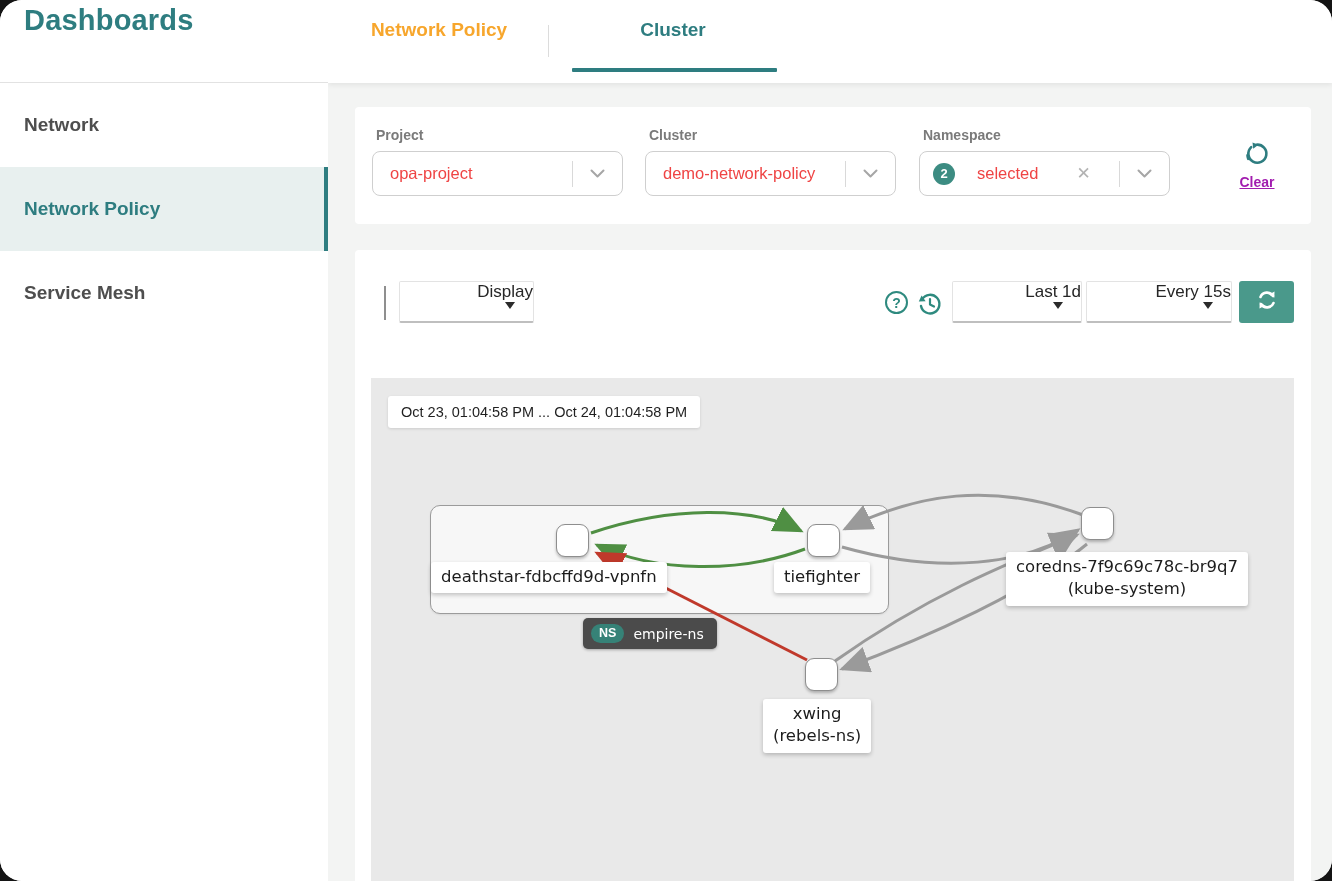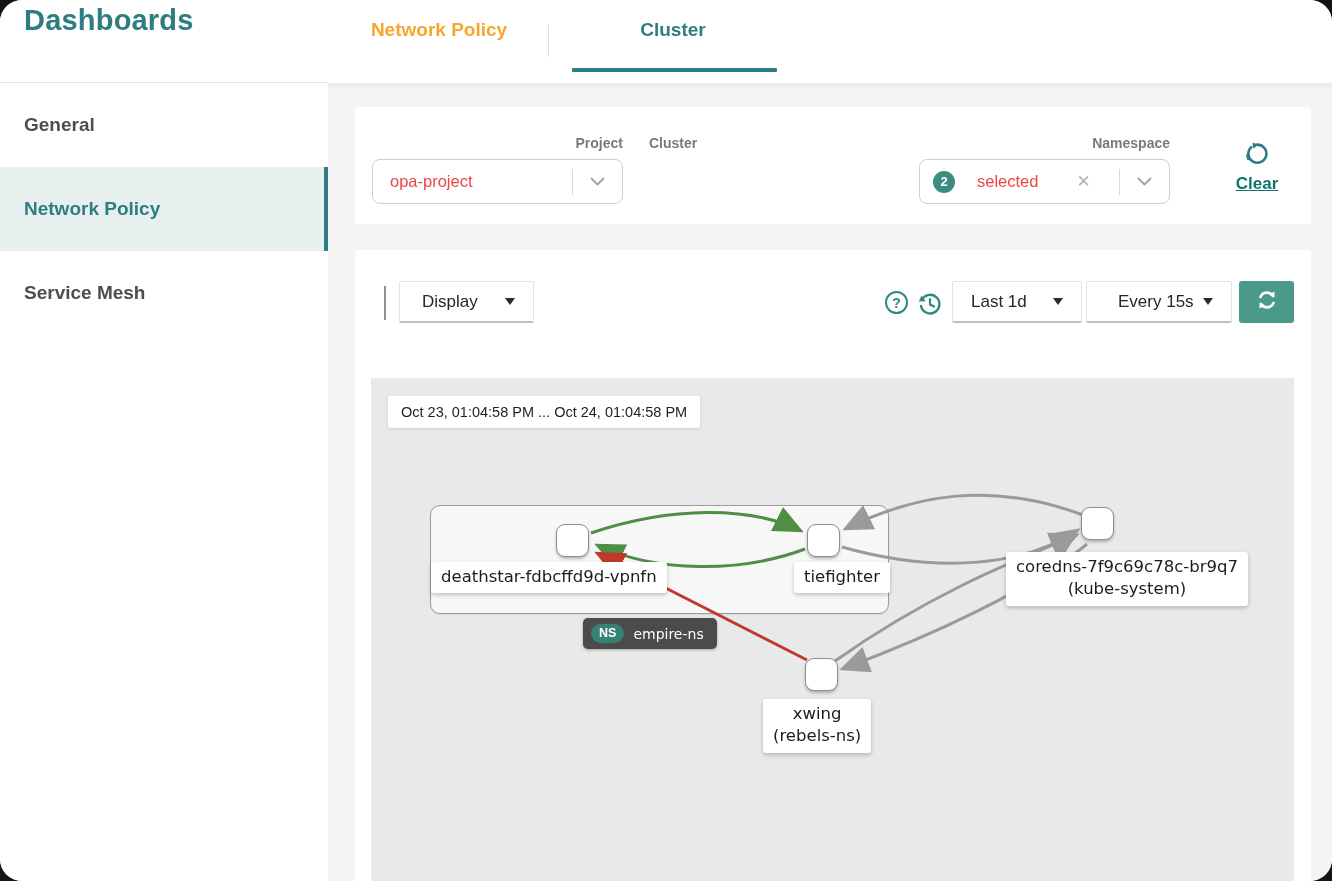--- a/index.html
+++ b/index.html
@@ -22,43 +22,43 @@
          font-size:19px; font-weight:700; cursor:pointer; }
   .tab-inactive { left:2px; width:218px; color:#f7a62c; }
   .tab-divider { position:absolute; left:220px; top:25px; height:32px; width:1px; background:#dcdcdc; }
   .tab-active { left:236px; width:218px; color:#2e7d80; }
   .tab-underline { position:absolute; left:244px; top:68px; width:205px; height:4px; background:#2e7d80; border-radius:1px; }
 
   .content { position:absolute; top:83px; left:0; right:0; bottom:0; background:#f3f4f3; }
 
   
   .filter-card { position:absolute; left:27px; right:21px; top:24px; height:117px; background:#ffffff; border-radius:4px; }
-  .filter-group { position:absolute; top:28px;text-align:right; }
+  .filter-group { position:absolute; top:20px; }
   .fg-project { left:17px; }
   .fg-cluster { left:290px; }
   .fg-namespace { left:564px; }
   .filter-label { font-size:14px; font-weight:700; color:#7a7a7a; margin:0 0 8px 4px; }
   .select-box { position:relative; width:251px; height:45px; border:1px solid #cfcfcf; border-radius:8px;
                 background:#fff; display:flex; align-items:center; cursor:pointer; }
   .select-value { font-size:16.5px; color:#ef4444; margin-left:17px; white-space:nowrap; }
   .select-right { position:absolute; right:0; top:0; height:100%; display:flex; align-items:center; }
   .select-divider { width:1px; height:26px; background:#d9d9d9; }
   .chev { padding:0 17px; display:flex; align-items:center; }
   .count-badge { width:22px; height:22px; border-radius:50%; background:#3c8c82; color:#fff; font-size:13px; font-weight:700;
                  display:flex; align-items:center; justify-content:center; margin:0 10px 0 13px; }
   .ns-value { margin-left:12px; }
   .close-x { font-size:17px; color:#b3b3b3; margin-left:38px; cursor:pointer; }
   .clear-ctl { position:absolute; right:26px; top:33px; width:56px; text-align:center; cursor:pointer; }
-  .clear-label { font-size:17px; font-weight:700; color:#0f766e; margin-top:2px;text-decoration:underline; }
+  .clear-label { font-size:14px; font-weight:700; color:#a21caf; margin-top:2px;text-decoration:underline; }
 
   
   .graph-card { position:absolute; left:27px; right:21px; top:167px; bottom:-12px; background:#ffffff; border-radius:4px; }
   .resize-handle { position:absolute; left:29px; top:36px; width:2px; height:34px; background:#8f8f8f; cursor:col-resize; }
   .btn-flat { position:absolute; top:31px; height:42px; background:#fff; border:1px solid #e3e3e3; border-bottom:2px solid #bfbfbf;
-              border-radius:2px; display:flex; align-items:center; font-size:17px; color:#262626; cursor:pointer; }
+              border-radius:2px; display:flex; align-items:flex-end; font-size:17px; color:#262626; cursor:pointer;flex-direction:column; }
   .display-btn { left:44px; width:135px; padding-left:22px; }
   .range-btn { left:597px; width:130px; padding-left:18px; }
   .interval-btn { left:731px; width:146px; padding-left:31px; }
   .caret { width:0; height:0; border-left:5.5px solid transparent; border-right:5.5px solid transparent;
            border-top:7px solid #2b2b2b; margin-left:auto; margin-right:18px; }
   .icon-btn { position:absolute; top:41px; width:24px; height:24px; cursor:pointer; }
   .help-btn { left:530px; width:23px; height:23px; border:2px solid #2e8a7f; border-radius:50%;
               display:flex; align-items:center; justify-content:center; font-size:14px; font-weight:700; color:#2e8a7f; }
   .history-btn { left:562px; }
   .refresh-btn { position:absolute; left:884px; top:31px; width:55px; height:42px; background:#4a998b; border-radius:3px;
@@ -74,39 +74,39 @@
   .gnode { position:absolute; width:33px; height:33px; background:#ffffff; border:1.5px solid #8e8e8e; border-radius:9px;
            box-shadow:0 2px 3px rgba(0,0,0,0.25); z-index:4; cursor:pointer; }
   .n-deathstar { left:185px; top:146px; }
   .n-tiefighter { left:436px; top:146px; }
   .n-coredns { left:710px; top:129px; }
   .n-xwing { left:434px; top:280px; }
   .glabel { position:absolute; background:#fff; border-radius:3px; padding:4px 10px 5px; font-family:"DejaVu Sans", sans-serif;
             font-size:16.5px; color:#1c1c1c; text-align:center; line-height:1.35; white-space:nowrap;
             box-shadow:0 2px 4px rgba(0,0,0,0.22); z-index:5; }
   .l-deathstar { left:60px; top:184px; }
-  .l-tiefighter { left:403px; top:184px;margin-left:20px; }
+  .l-tiefighter { left:403px; top:184px; }
   .l-coredns { left:591px; top:174px;margin-left:44px; }
   .l-xwing { left:392px; top:321px; }
   .ns-chip { position:absolute; left:212px; top:240px; height:31px; background:#4b4b4b; border-radius:5px;
              display:flex; align-items:center; padding:0 13px 0 8px; z-index:6; box-shadow:0 1px 3px rgba(0,0,0,0.3); }
   .ns-tag { background:#368277; color:#fff; font-size:12.5px; font-weight:700; border-radius:10px; padding:2px 8px 3px; margin-right:9px; }
   .ns-name { color:#fff; font-size:14px; font-family:"DejaVu Sans", sans-serif; }
 </style>
 </head>
 <body>
 
 <div class="window">
 
   <div class="sidebar">
     <div class="sidebar-header">
       <div class="sidebar-title">Dashboards</div>
     </div>
     <div class="sidebar-item">
-      <span>General</span>
+      <span>Network</span>
     </div>
     <div class="sidebar-item active">
       <span>Network Policy</span>
     </div>
     <div class="sidebar-item">
       <span>Service Mesh</span>
     </div>
   </div>
 
   <div class="main">
@@ -135,20 +135,31 @@
                 <svg width="15" height="10" viewBox="0 0 15 10">
                     <polyline points="1.5,1.5 7.5,7.5 13.5,1.5" fill="none" stroke="#a6a6a6" stroke-width="2" stroke-linecap="round" stroke-linejoin="round"></polyline>
                   </svg>
               </span>
             </span>
           </div>
         </div>
 
         <div class="filter-group fg-cluster">
           <div class="filter-label">Cluster</div>
+          <div class="select-box">
+            <span class="select-value">demo-network-policy</span>
+            <span class="select-right">
+              <span class="select-divider"></span>
+              <span class="chev">
+                <svg width="15" height="10" viewBox="0 0 15 10">
+                    <polyline points="1.5,1.5 7.5,7.5 13.5,1.5" fill="none" stroke="#a6a6a6" stroke-width="2" stroke-linecap="round" stroke-linejoin="round"></polyline>
+                  </svg>
+              </span>
+            </span>
+          </div>
         </div>
 
         <div class="filter-group fg-namespace">
           <div class="filter-label">Namespace</div>
           <div class="select-box">
             <span class="count-badge">2</span>
             <span class="select-value ns-value">selected</span>
             <span class="close-x">✕</span>
             <span class="select-right">
               <span class="select-divider"></span>

